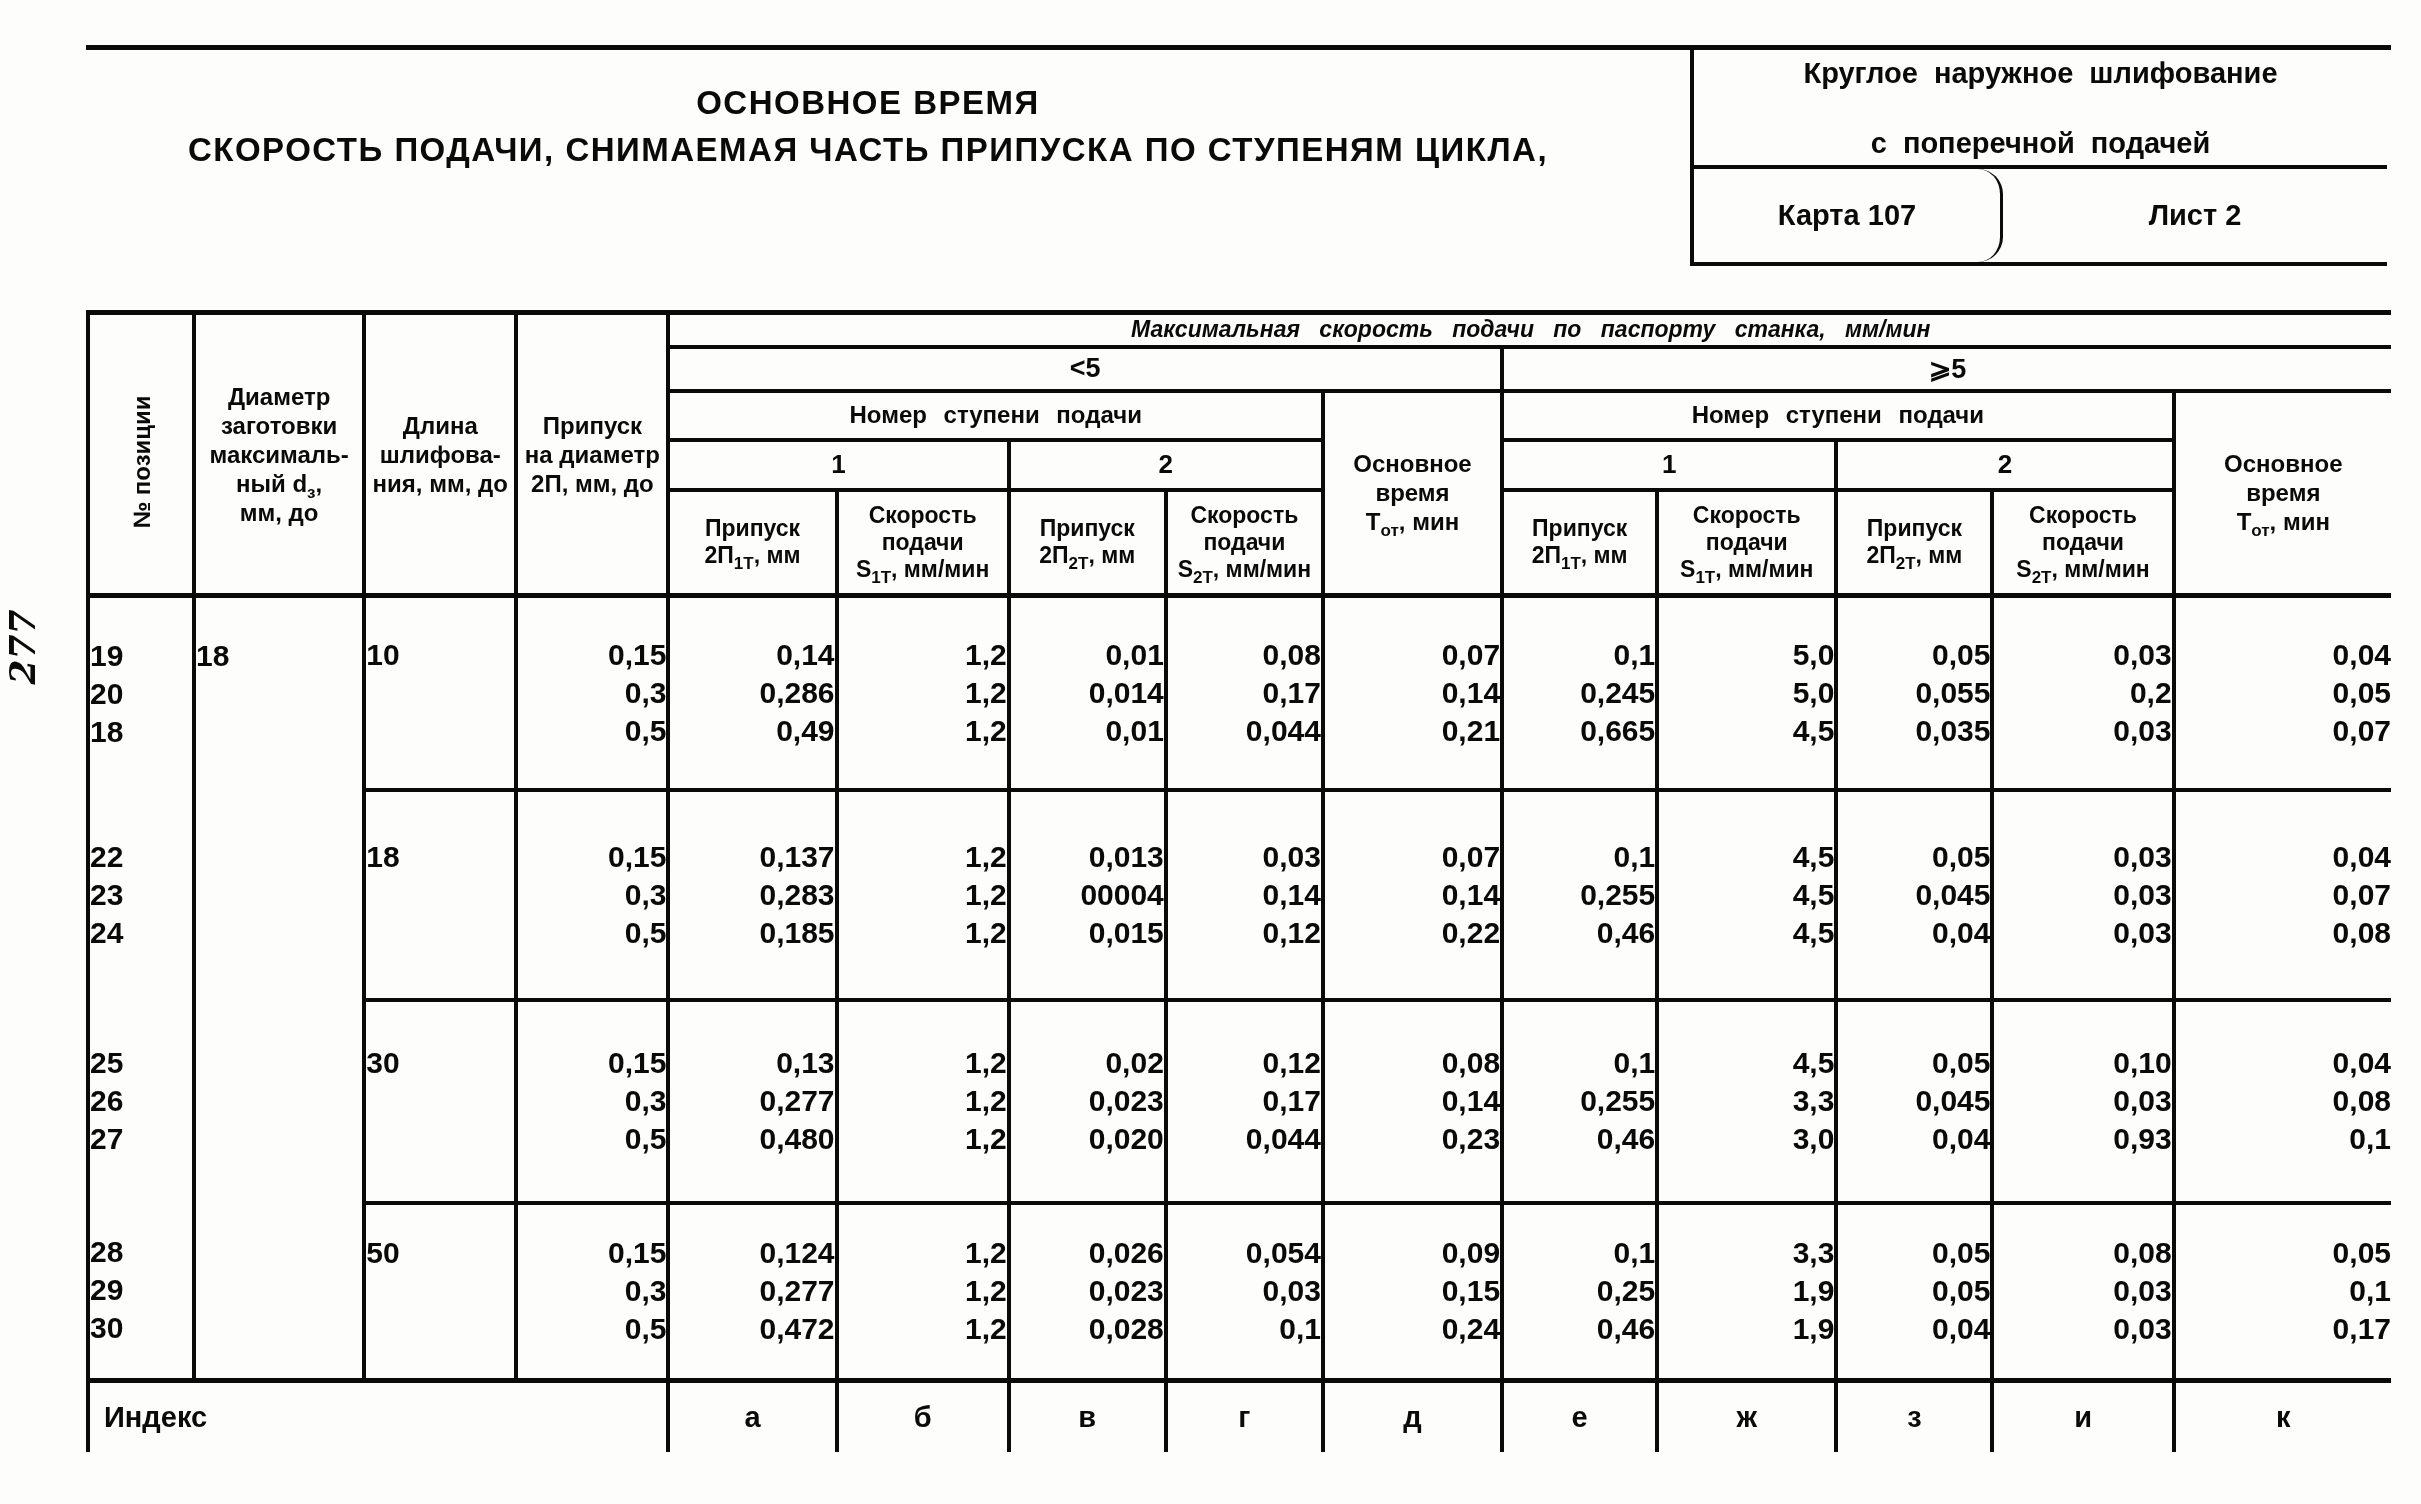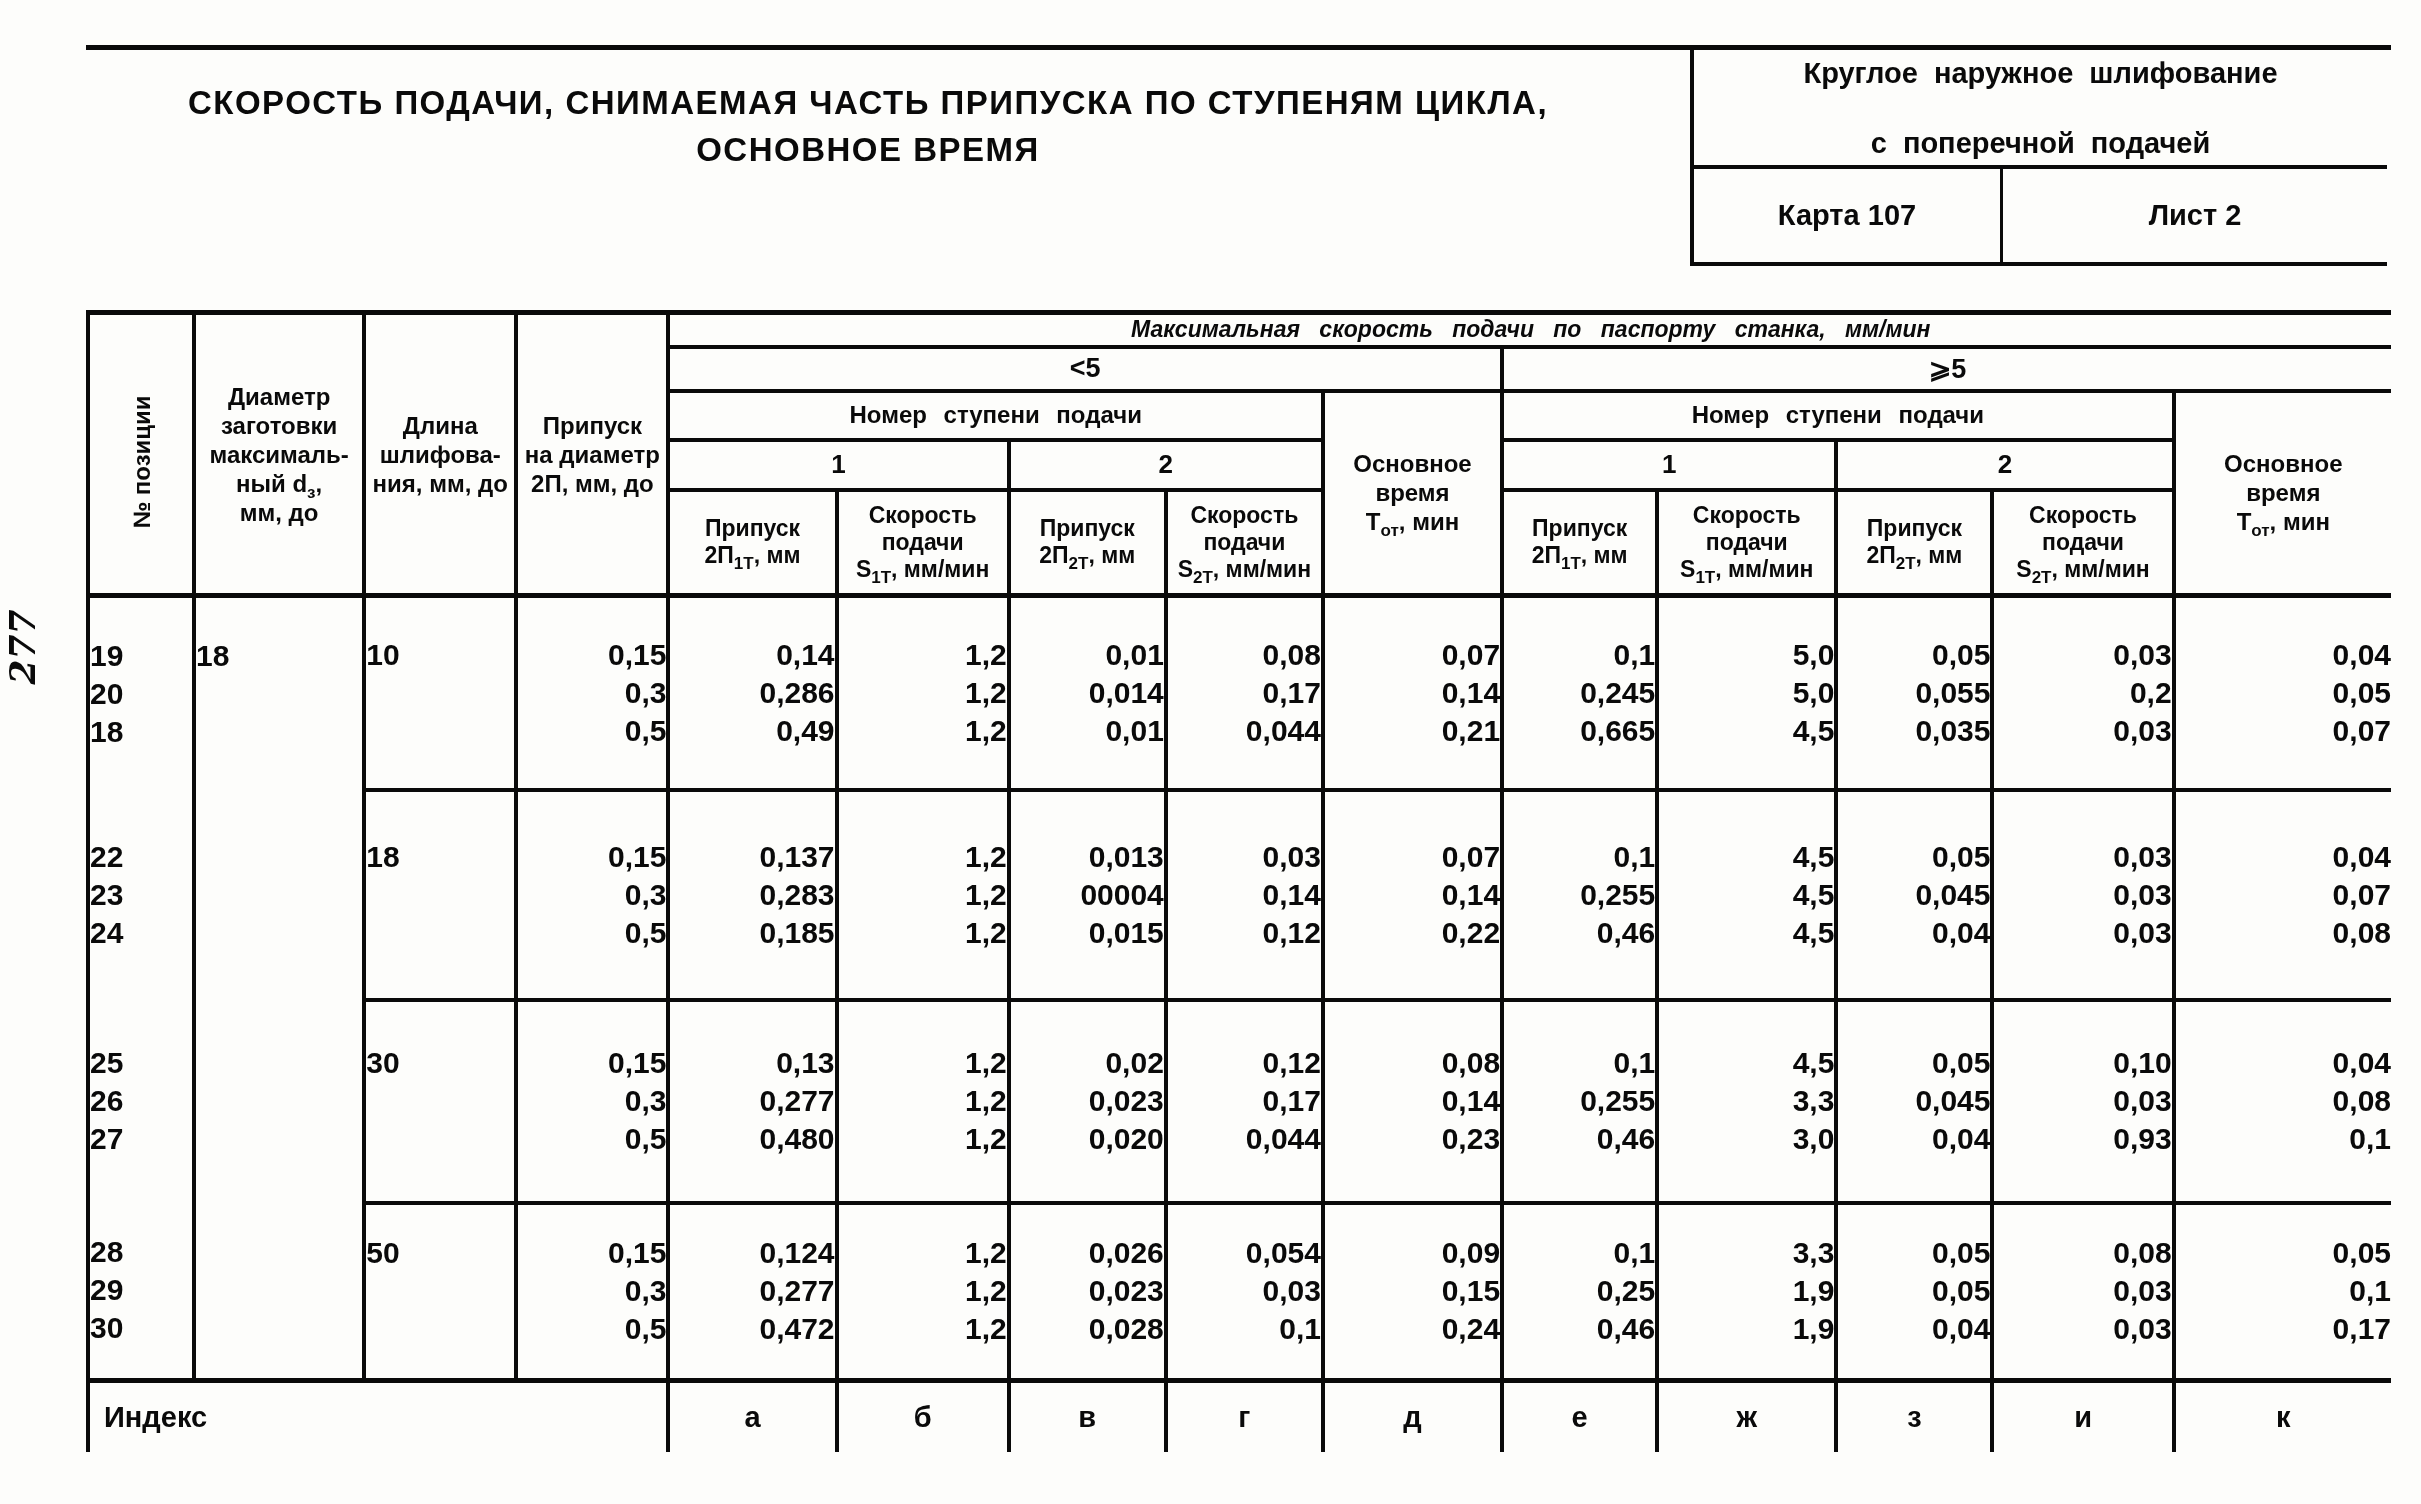--- a/index.html
+++ b/index.html
@@ -13,21 +13,21 @@
   .page-num{position:absolute;left:-8px;top:626px;width:79px;height:79px;}
   .page-num span{display:inline-block;transform:rotate(-90deg) translateY(-8px);
     font-family:"DejaVu Serif",serif;font-style:italic;font-weight:700;font-size:36px;}
   
   .card-box{position:absolute;left:1690px;top:50px;width:697px;height:216px;
     border-left:4px solid #0a0a0a;border-bottom:4px solid #0a0a0a;box-sizing:border-box;}
   .card-op{height:119px;border-bottom:4px solid #0a0a0a;display:flex;flex-direction:column;
     justify-content:center;align-items:center;font-size:29px;line-height:38px;text-align:center;
     box-sizing:border-box;word-spacing:8px;gap:32px;}
   .card-row{display:flex;height:93px;}
-  .card-cell{display:flex;align-items:center;justify-content:center;font-size:29px;box-sizing:border-box;}
+  .card-cell{display:flex;align-items:center;justify-content:center;font-size:29px;box-sizing:border-box;border-radius:25px;}
   .card-cell.c1{width:309px;border-right:3px solid #0a0a0a;}
   .card-cell.c2{flex:1;}
   
   table.grid{border-collapse:collapse;table-layout:fixed;position:absolute;left:86px;top:310px;
     width:2305px;border-top:5px solid #0a0a0a;}
   table.grid td{border-left:4px solid #0a0a0a;padding:0;box-sizing:border-box;}
   .hc{border-bottom:5px solid #0a0a0a;text-align:center;vertical-align:middle;
     font-size:24px;line-height:29px;}
   tr.rA td.ha{border-bottom:4px solid #0a0a0a;text-align:center;vertical-align:middle;
     font-size:23px;word-spacing:13px;height:34px;font-style:italic;}
@@ -60,22 +60,22 @@
 
 <div class="page">
 
   <div class="rule-top"></div>
 
   <div class="page-num">
     <span>277</span>
   </div>
 
   <div class="doc-title">
+    <div>ОСНОВНОЕ ВРЕМЯ</div>
     <div>СКОРОСТЬ ПОДАЧИ, СНИМАЕМАЯ ЧАСТЬ ПРИПУСКА ПО СТУПЕНЯМ ЦИКЛА,</div>
-    <div>ОСНОВНОЕ ВРЕМЯ</div>
   </div>
 
   <div class="card-box">
     <div class="card-op">
       <div>Круглое наружное шлифование</div>
       <div>с поперечной подачей</div>
     </div>
     <div class="card-row">
       <div class="card-cell c1">Карта 107</div>
       <div class="card-cell c2">Лист 2</div>

